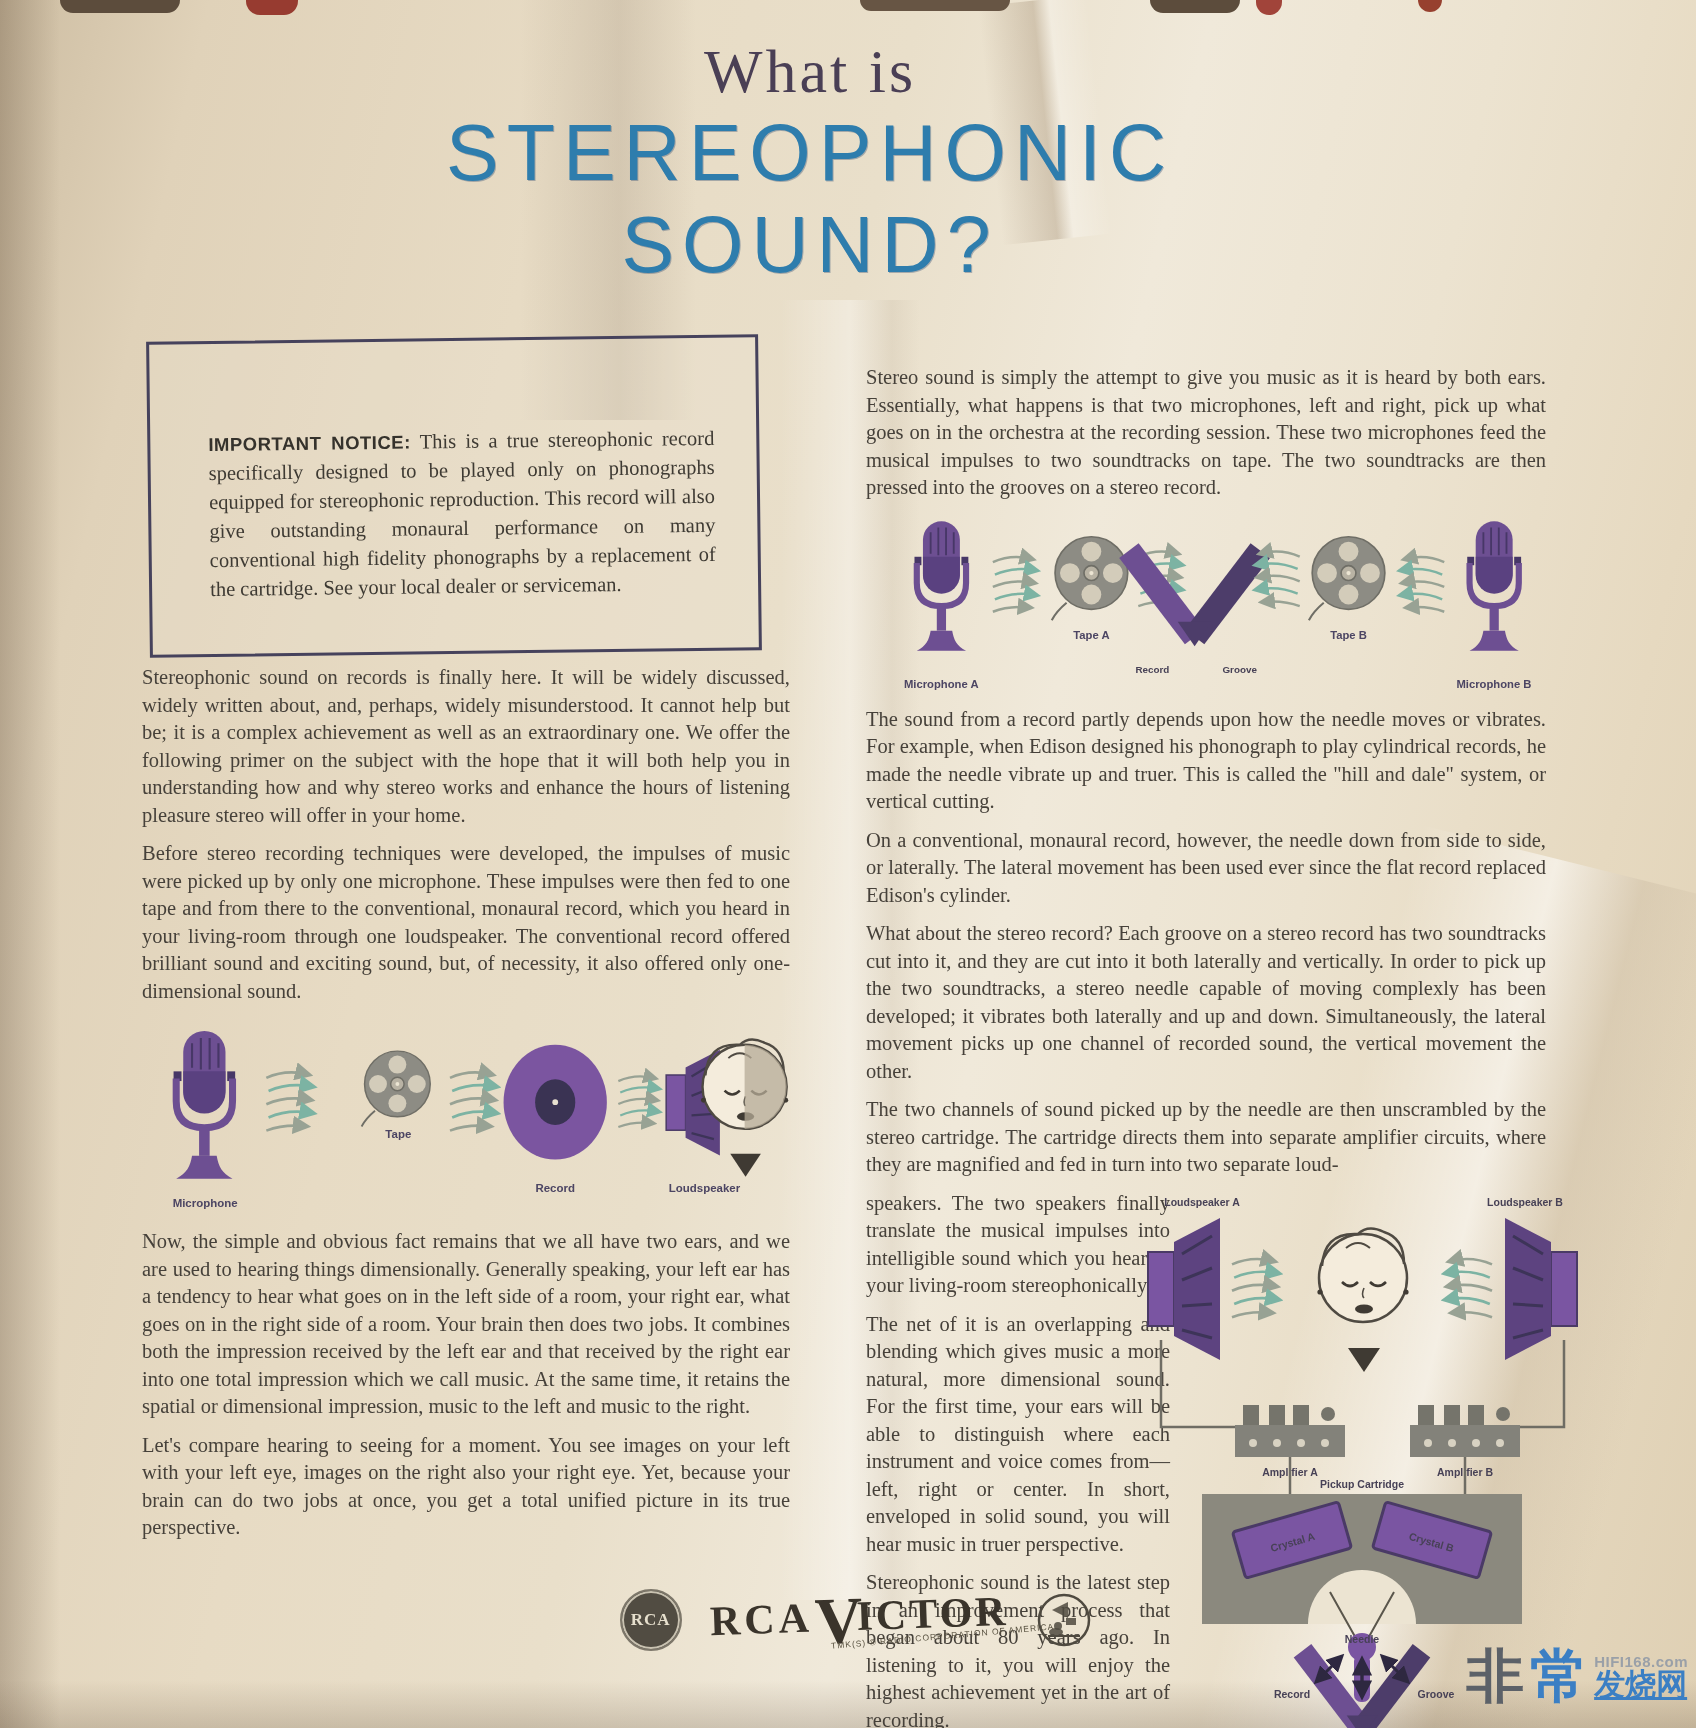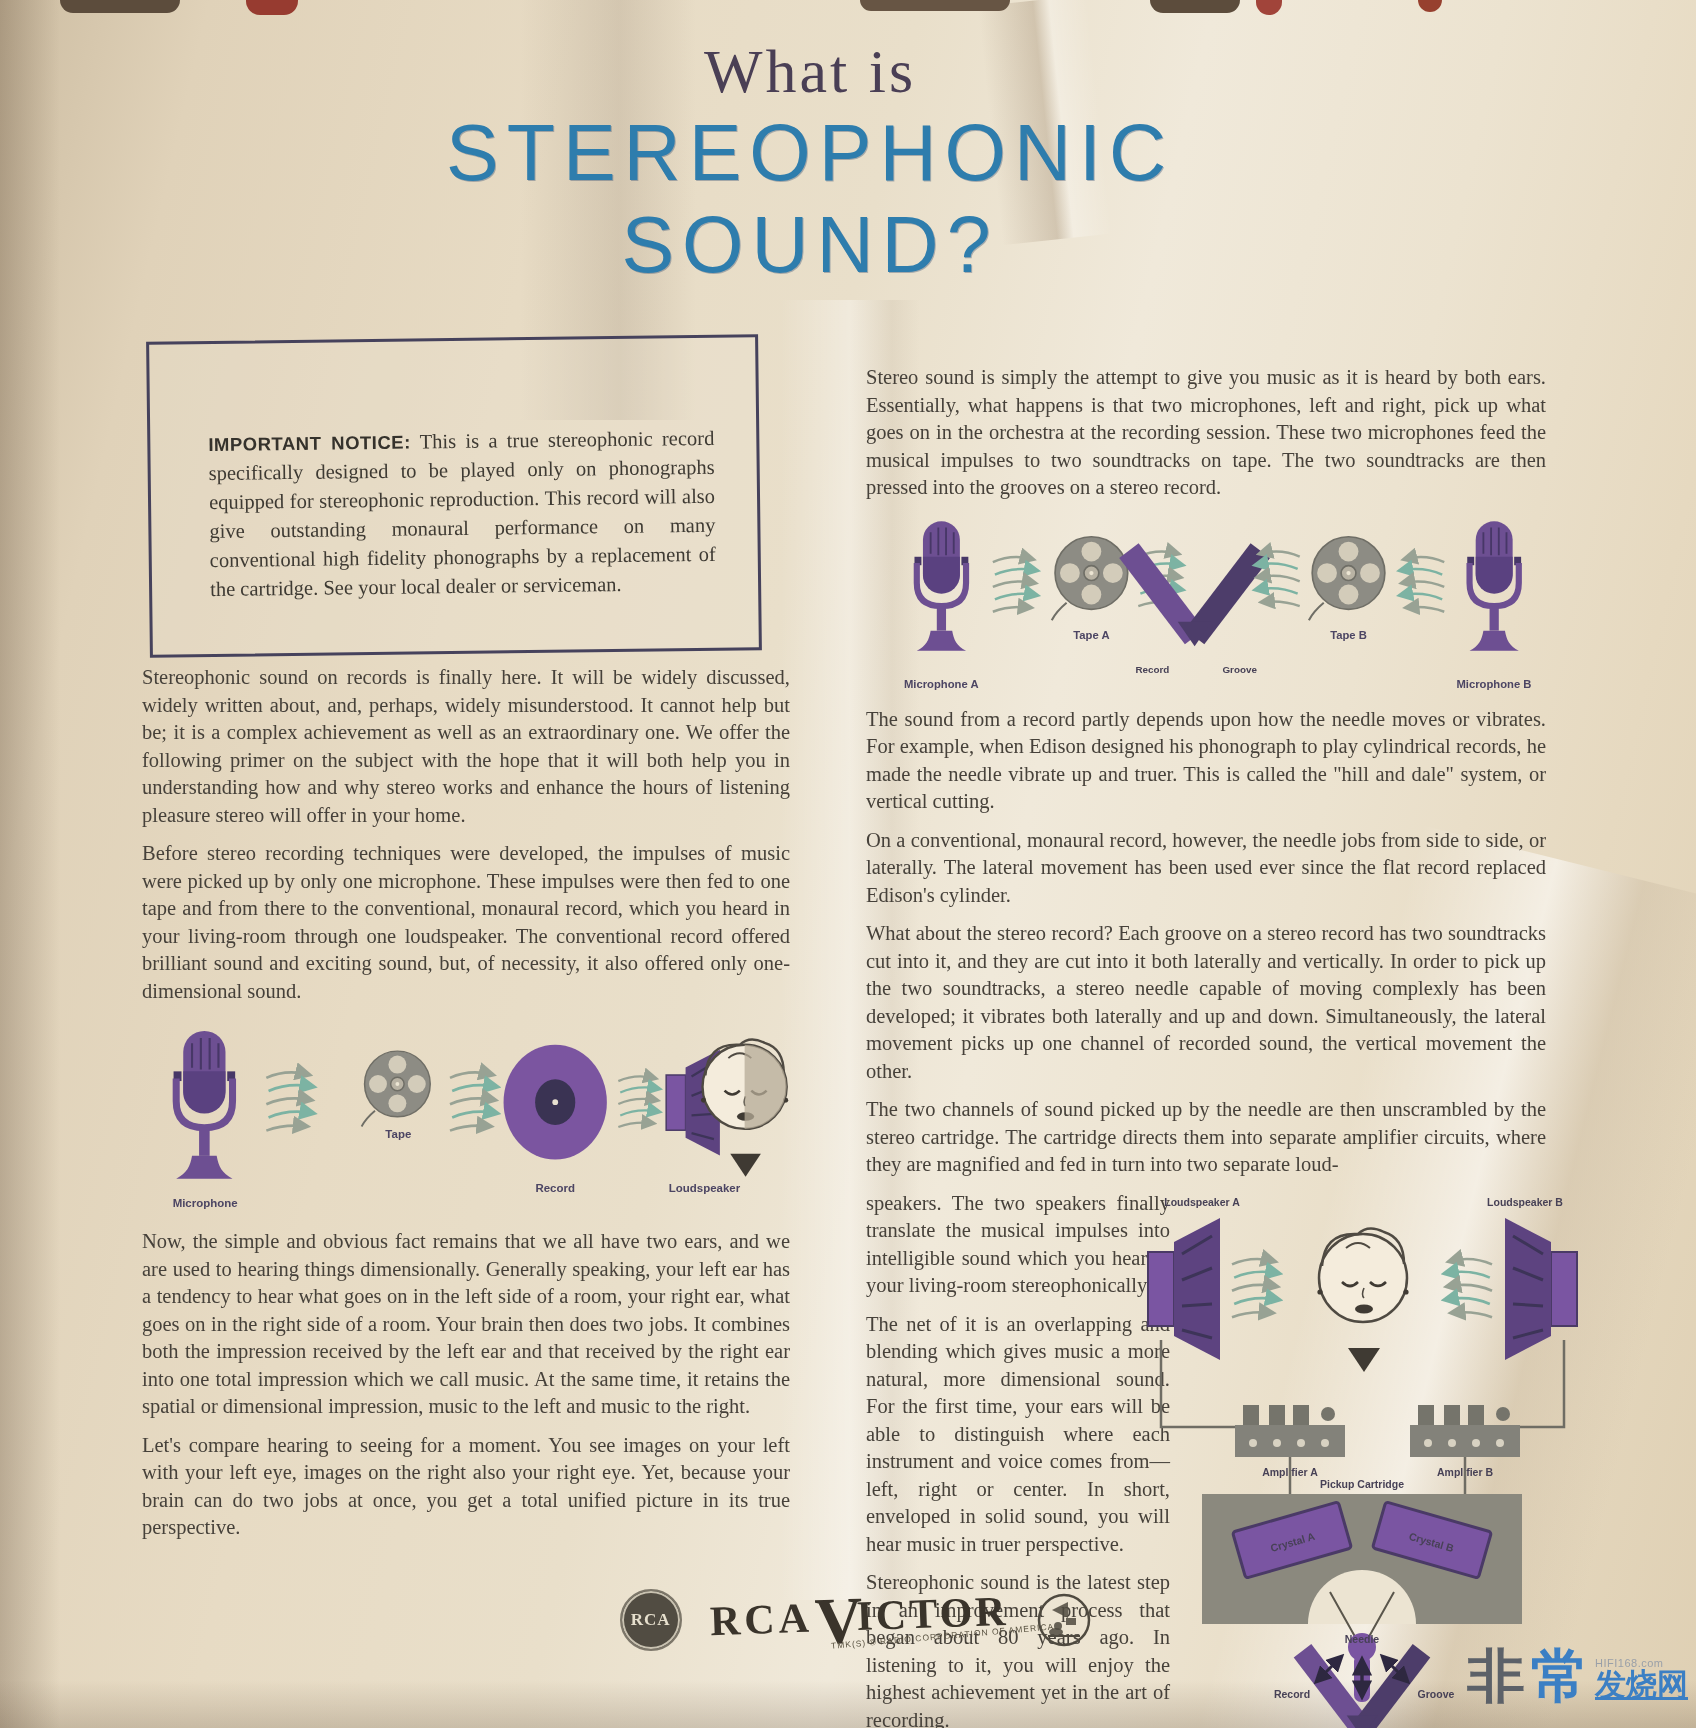--- a/index.html
+++ b/index.html
@@ -61,21 +61,21 @@
   .wm-ictor{font:700 42px "Liberation Serif",serif;letter-spacing:3px;}
   .fineprint{position:absolute;left:120px;top:52px;font:400 8.5px "Liberation Sans",sans-serif;
     color:#57503f;letter-spacing:1px;transform:rotate(-3deg);}
   .nipper{width:56px;height:56px;}
 
   .watermark{position:absolute;right:8px;bottom:26px;display:flex;align-items:flex-end;gap:6px;
     font-family:"Liberation Sans",sans-serif;}
   .wm-g1{font-size:58px;font-weight:700;color:#5c6168;line-height:.9;}
   .wm-g2{font-size:58px;font-weight:700;color:#3b7fc4;line-height:.9;}
   .wm-col{display:flex;flex-direction:column;line-height:1.05;}
-  .wm-site{font-size:11px;font-weight:400;color:#9aa0a8;letter-spacing:.5px;}
+  .wm-site{font-size:15px;font-weight:700;color:#9aa0a8;letter-spacing:.5px;}
   .wm-cn{font-size:31px;font-weight:700;color:#3b7fc4;text-decoration:underline;}
 </style>
 </head>
 <body>
 
 <svg width="0" height="0" style="position:absolute" aria-hidden="true">
   <defs>
     <marker id="ahg" markerWidth="7" markerHeight="7" refX="5" refY="3.5" orient="auto">
         <path d="M0,0L7,3.5L0,7Z" fill="#98a294"></path>
       </marker>
@@ -217,21 +217,21 @@
       <use href="#reel" transform="translate(470,20) scale(0.88)"></use>
       <text x="514" y="134" class="dlabel" text-anchor="middle">Tape B</text>
       <g transform="translate(616,48)">
           <use href="#arr" transform="scale(-1.1,1.1)"></use>
         </g>
       <use href="#mic" transform="translate(620,4) scale(0.82)"></use>
       <text x="669" y="186" class="dlabel" text-anchor="middle">Microphone B</text>
     </svg>
 
     <p>The sound from a record partly depends upon how the needle moves or vibrates. For example, when Edison designed his phonograph to play cylindrical records, he made the needle vibrate up and truer. This is called the "hill and dale" system, or vertical cutting.</p>
-    <p>On a conventional, monaural record, however, the needle jobs from side to side, or laterally. The lateral movement has been used ever since the flat record replaced Edison's cylinder.</p>
+    <p>On a conventional, monaural record, however, the needle down from side to side, or laterally. The lateral movement has been used ever since the flat record replaced Edison's cylinder.</p>
     <p>What about the stereo record? Each groove on a stereo record has two soundtracks cut into it, and they are cut into it both laterally and vertically. In order to pick up the two soundtracks, a stereo needle capable of moving complexly has been developed; it vibrates both laterally and up and down. Simultaneously, the lateral movement picks up one channel of recorded sound, the vertical movement the other.</p>
     <p>The two channels of sound picked up by the needle are then unscrambled by the stereo cartridge. The cartridge directs them into separate amplifier circuits, where they are magnified and fed in turn into two separate loud-</p>
 
     <div class="wrap">
       <div class="narrow">
         <p>speakers. The two speakers finally translate the musical impulses into intelligible sound which you hear in your living-room stereophonically.</p>
         <p>The net of it is an overlapping and blending which gives music a more natural, more dimensional sound. For the first time, your ears will be able to distinguish where each instrument and voice comes from—left, right or center. In short, enveloped in solid sound, you will hear music in truer perspective.</p>
         <p>Stereophonic sound is the latest step in an improvement process that began about 80 years ago. In listening to it, you will enjoy the highest achievement yet in the art of recording.</p>
       </div>
 

